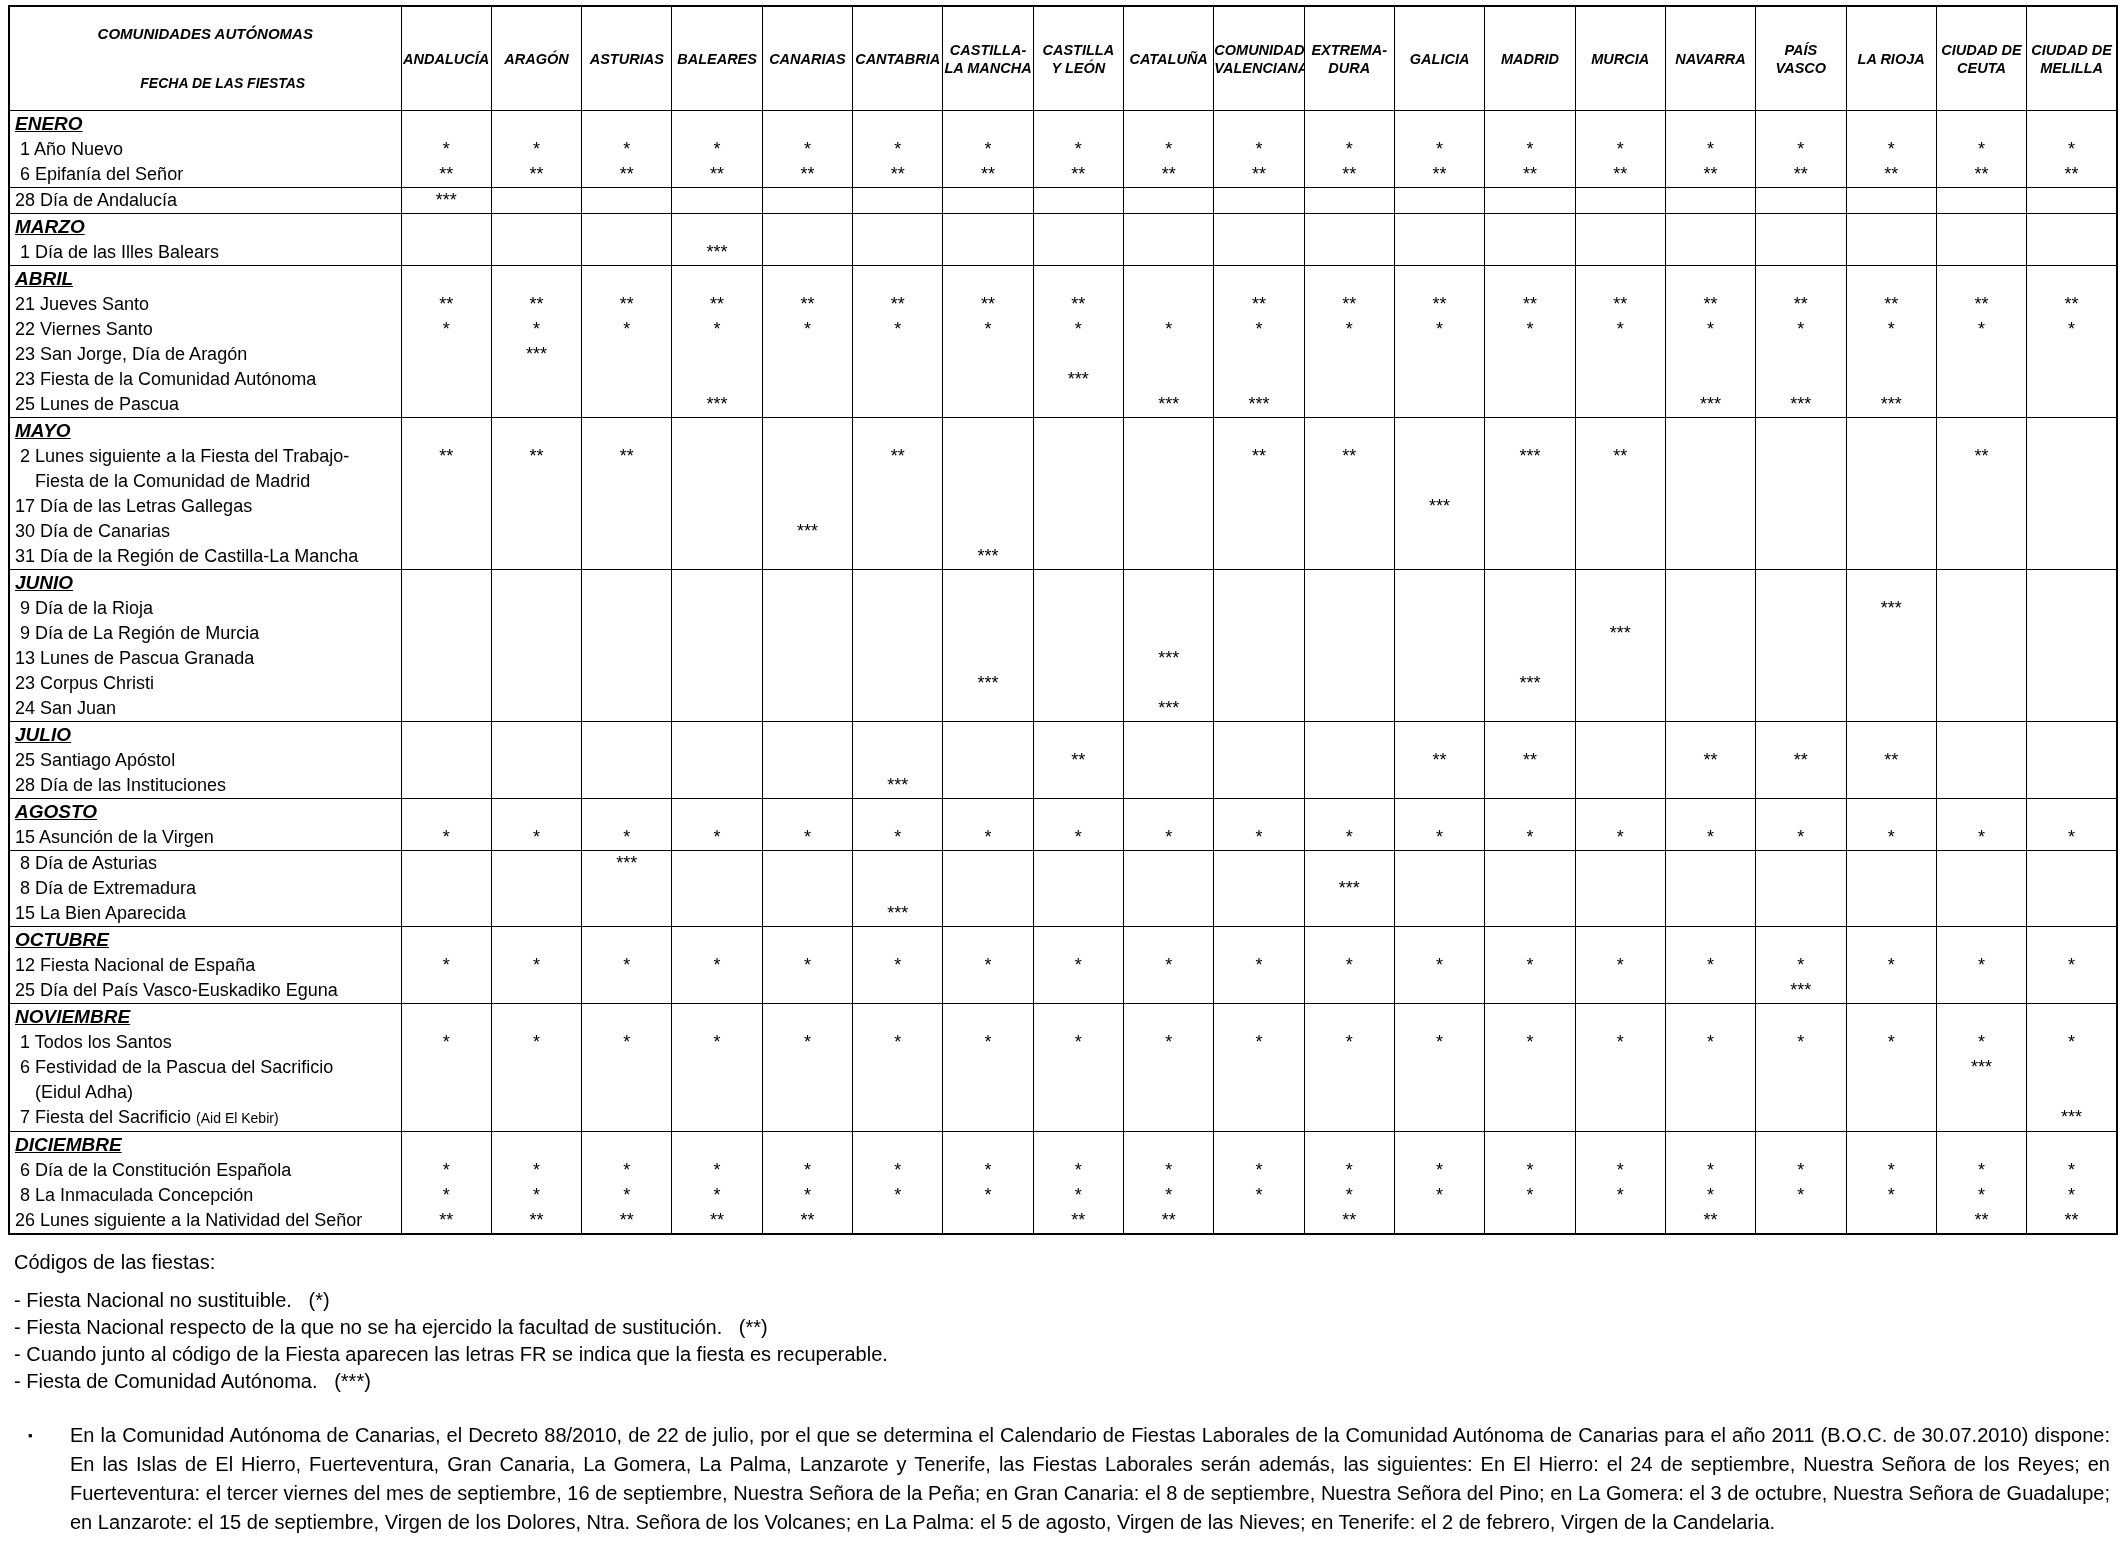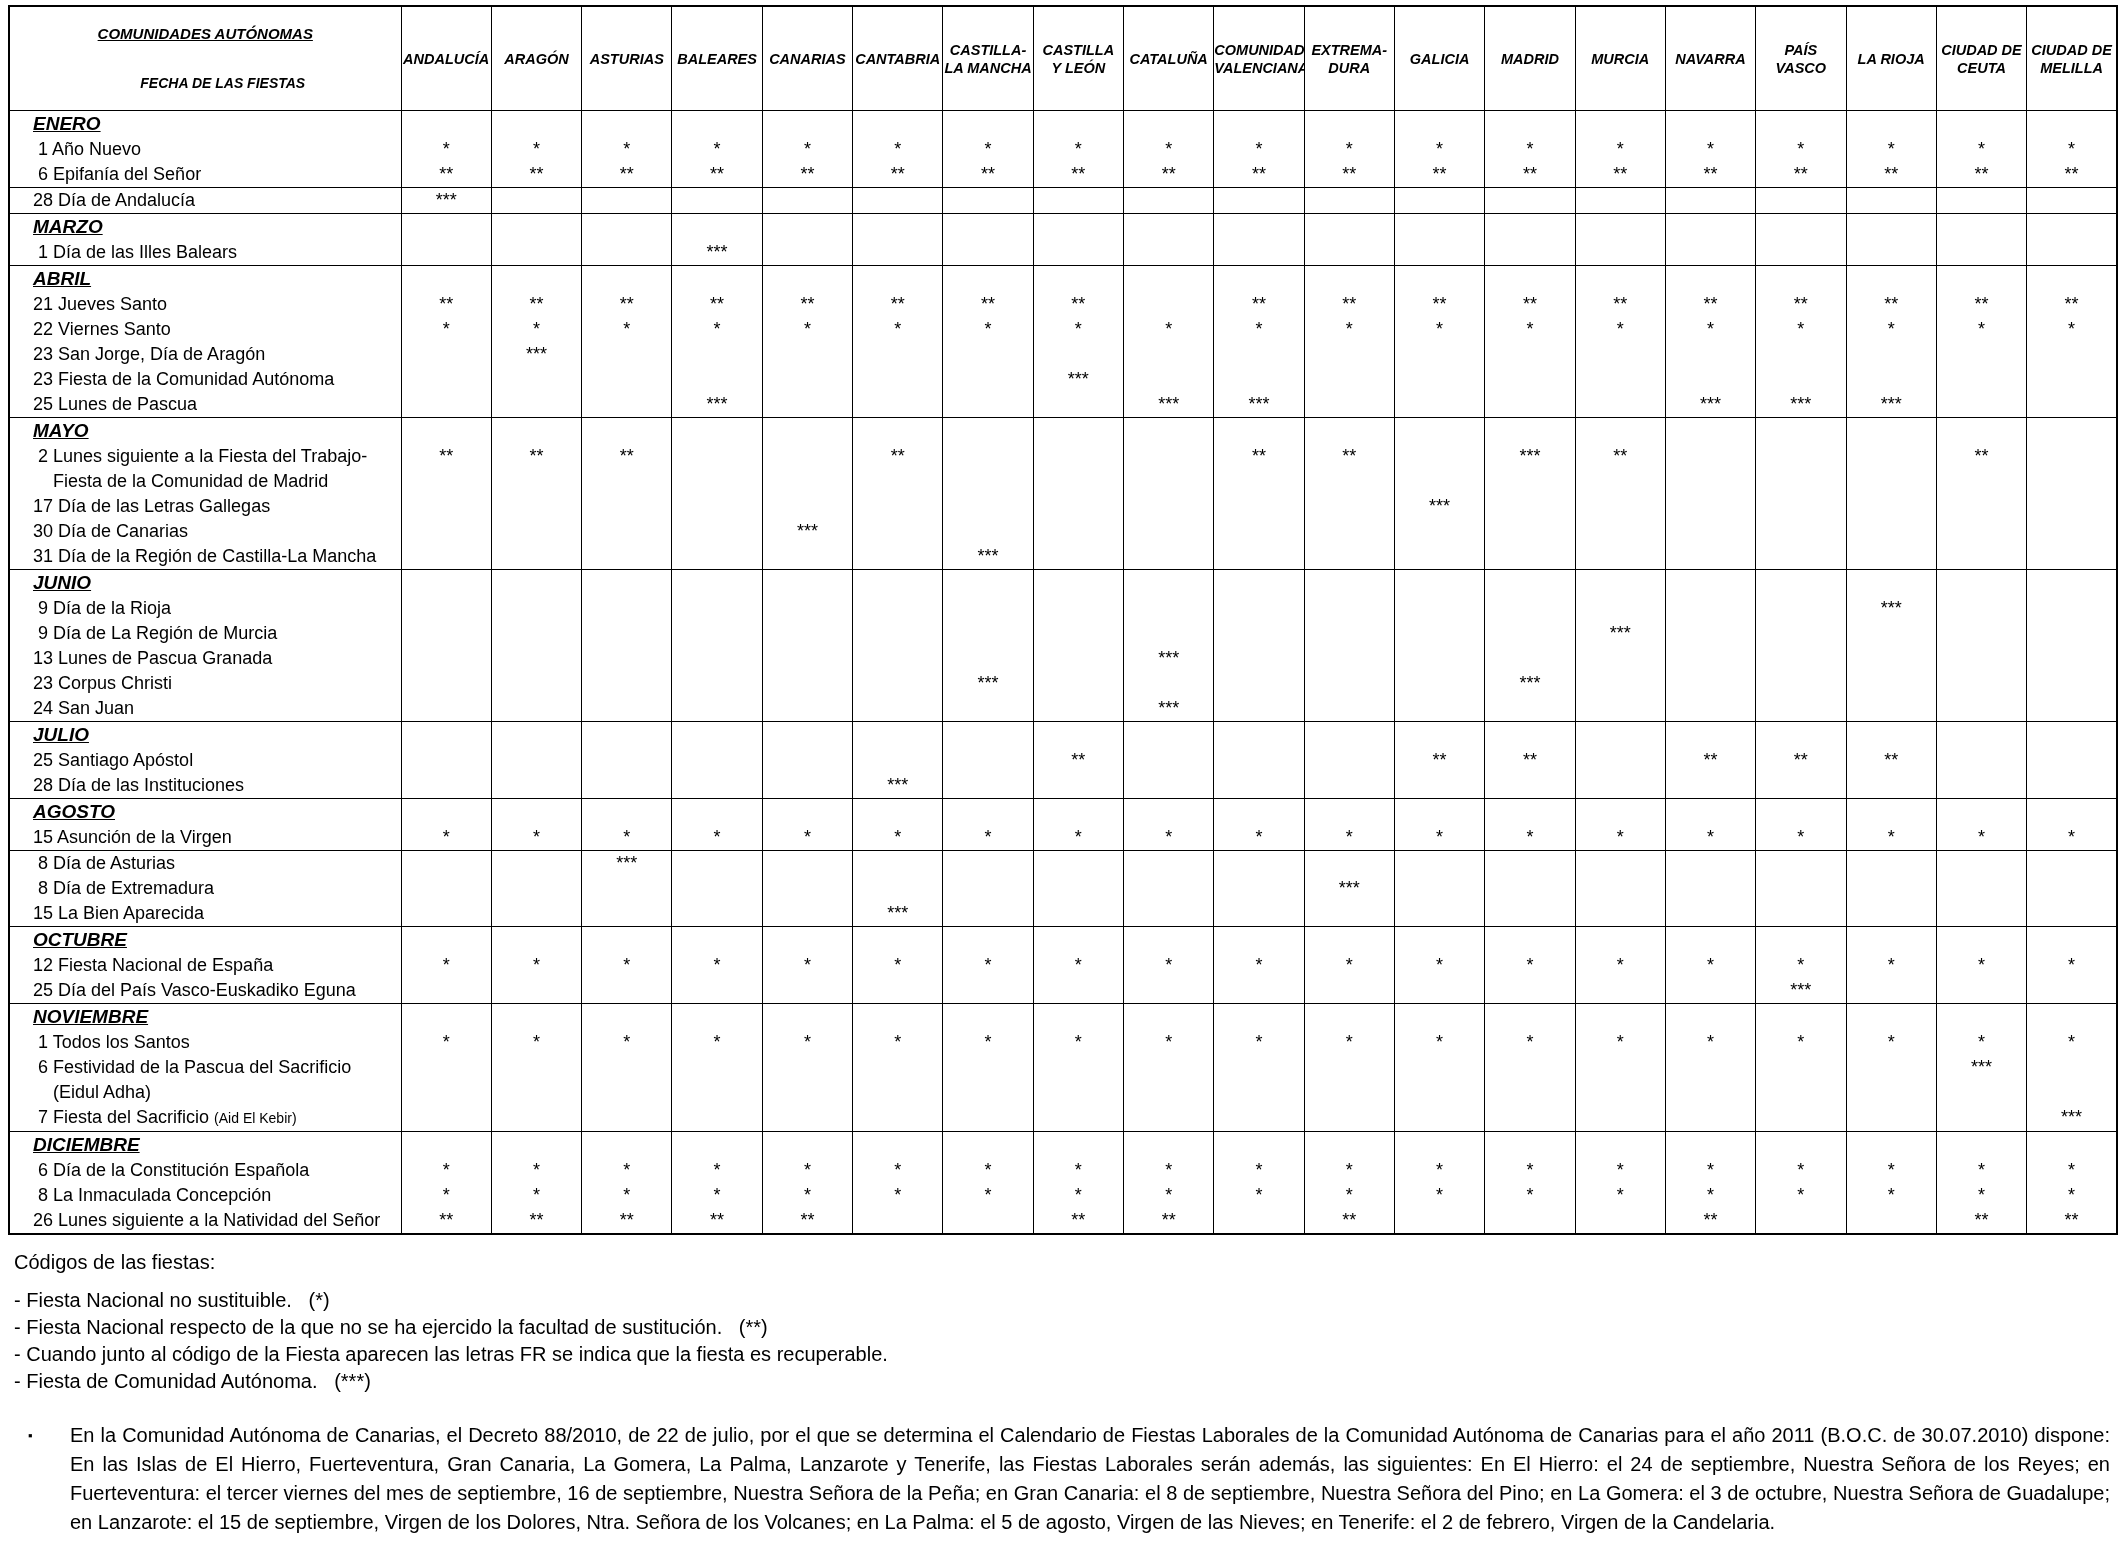--- a/index.html
+++ b/index.html
@@ -20,28 +20,28 @@
   }
   .cal thead tr { border-bottom: 1.5px solid #000; }
   .cal thead th {
     height: 64px; vertical-align: middle; text-align: center;
     font-style: italic; font-weight: bold; font-size: 14.5px; line-height: 18px;
     white-space: pre-line;
   }
   .cal thead th.corner { vertical-align: middle; }
   .corner-top {
     font-size: 15px; font-weight: bold; font-style: italic;
-    text-decoration: underline; text-align: center; margin-bottom: 13px;
+    text-align: center; margin-bottom: 13px;
   }
   .corner-bottom {
     font-size: 14px; font-weight: bold; font-style: italic; text-align: center; padding-left: 35px;
   }
   .cal tbody.month { border-top: 1.5px solid #000; }
   .cal td.label {
-    text-align: left; padding-left: 23px; padding-right: 3px;
+    text-align: left; padding-left: 5px; padding-right: 3px;
     font-size: 18px; line-height: 25px; white-space: pre-wrap;
     vertical-align: top;
   }
   .cal td.label .small { font-size: 14px; }
   .cal td.monthcell { }
   .mname {
     font-weight: bold; font-style: italic; text-decoration: underline;
     font-size: 19px; line-height: 25px;
   }
   .cal td.mark {

